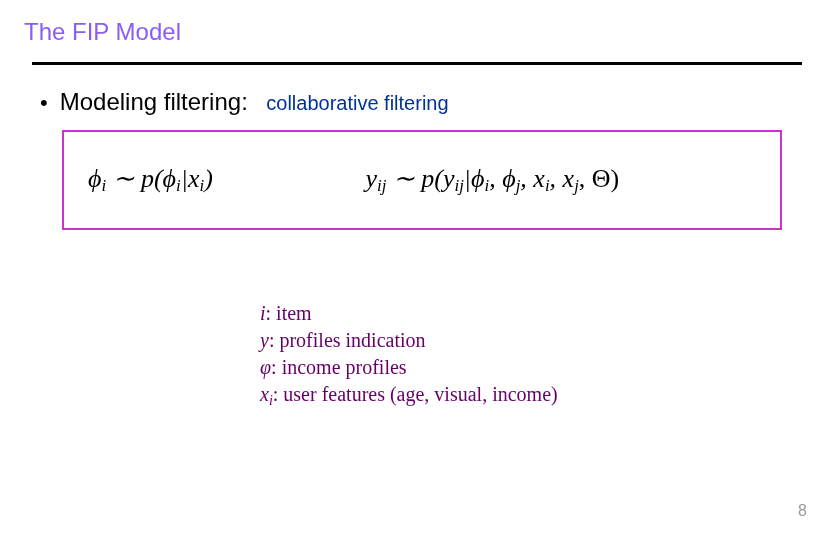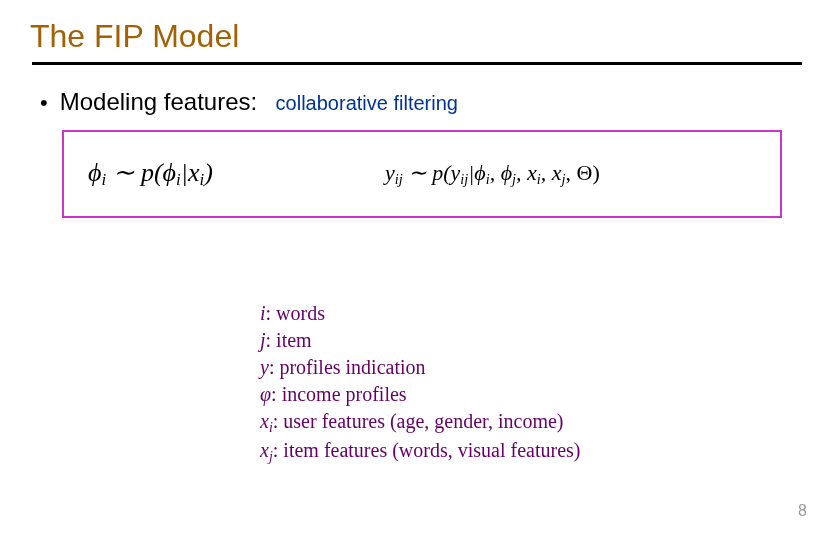--- a/index.html
+++ b/index.html
@@ -14,25 +14,25 @@
     overflow: hidden;
   }
   .slide {
     width: 833px;
     height: 540px;
     position: relative;
     box-sizing: border-box;
   }
   .title {
     position: absolute;
-    left: 30px;
+    left: 24px;
     top: 18px;
-    font-size: 32px;
+    font-size: 24px;
     font-weight: 400;
-    color: #a16207;
+    color: #8b5cf6;
   }
   .hr {
     position: absolute;
     left: 32px;
     top: 62px;
     width: 770px;
     height: 0;
     border-top: 3px solid #000;
   }
   .bullet-row {
@@ -54,21 +54,21 @@
   .bullet-sub {
     font-size: 20px;
     color: #003399;
     margin-left: 14px;
   }
   .formula-box {
     position: absolute;
     left: 62px;
     top: 130px;
     width: 720px;
-    height: 88px;
+    height: 100px;
     border: 2px solid #cc33cc;
     box-sizing: border-box;
     padding: 10px 18px 10px 24px;
     display: flex;
     align-items: center;
     gap: 10px;
     background: #fff;
   }
   .eq-left {
     display: flex;
@@ -76,21 +76,21 @@
     gap: 14px;
     font-family: "Cambria Math", "Times New Roman", serif;
     font-size: 26px;
     color: #000;
     font-style: italic;
     white-space: nowrap;
   }
   .eq-right {
     flex: 1;
     font-family: "Cambria Math", "Times New Roman", serif;
-    font-size: 22px;
+    font-size: 26px;
     color: #000;
     font-style: italic;
     text-align: center;
     white-space: nowrap;
   }
   .eq-left .upright, .eq-right .upright { font-style: normal; }
   sub { font-size: 65%; vertical-align: -0.25em; font-style: italic; }
 
   .legend {
     position: absolute;
@@ -117,40 +117,38 @@
 <body>
 
 <div class="slide">
 
   <div class="title">The FIP Model</div>
   <div class="hr"></div>
 
   <div class="bullet-row">
     <span class="bullet-dot">•</span>
     <span>
-      <span class="bullet-main">Modeling features:</span>
+      <span class="bullet-main">Modeling filtering:</span>
       <span class="bullet-sub">collaborative filtering</span>
     </span>
   </div>
 
   <div class="formula-box">
     <div class="eq-left">
       <div>
         <span>ϕ</span><sub>i</sub><span> ∼ p(ϕ</span><sub>i</sub><span>|x</span><sub>i</sub><span>)</span>
       </div>
     </div>
     <div class="eq-right">
       <span>y</span><sub>ij</sub><span> ∼ p(y</span><sub>ij</sub><span>|ϕ</span><sub>i</sub><span>, ϕ</span><sub>j</sub><span>, x</span><sub>i</sub><span>, x</span><sub>j</sub><span class="upright">, Θ)</span>
     </div>
   </div>
 
   <div class="legend">
-    <div class="row"><span class="sym">i</span><span>: words</span></div>
-    <div class="row"><span class="sym">j</span><span>: item</span></div>
+    <div class="row"><span class="sym">i</span><span>: item</span></div>
     <div class="row"><span class="sym">y</span><span>: profiles indication</span></div>
     <div class="row"><span class="sym">φ</span><span>: income profiles</span></div>
-    <div class="row"><span class="sym"><span>x</span><sub>i</sub></span><span>: user features (age, gender, income)</span></div>
-    <div class="row"><span class="sym"><span>x</span><sub>j</sub></span><span>: item features (words, visual features)</span></div>
+    <div class="row"><span class="sym"><span>x</span><sub>i</sub></span><span>: user features (age, visual, income)</span></div>
   </div>
 
   <div class="pagenum">8</div>
 
 </div>
 
 </body></html>

